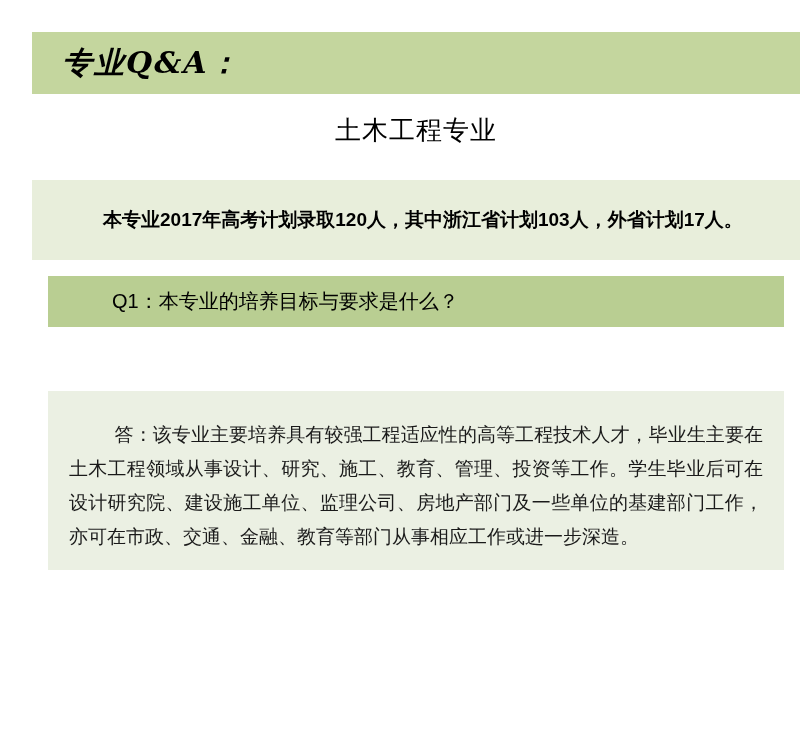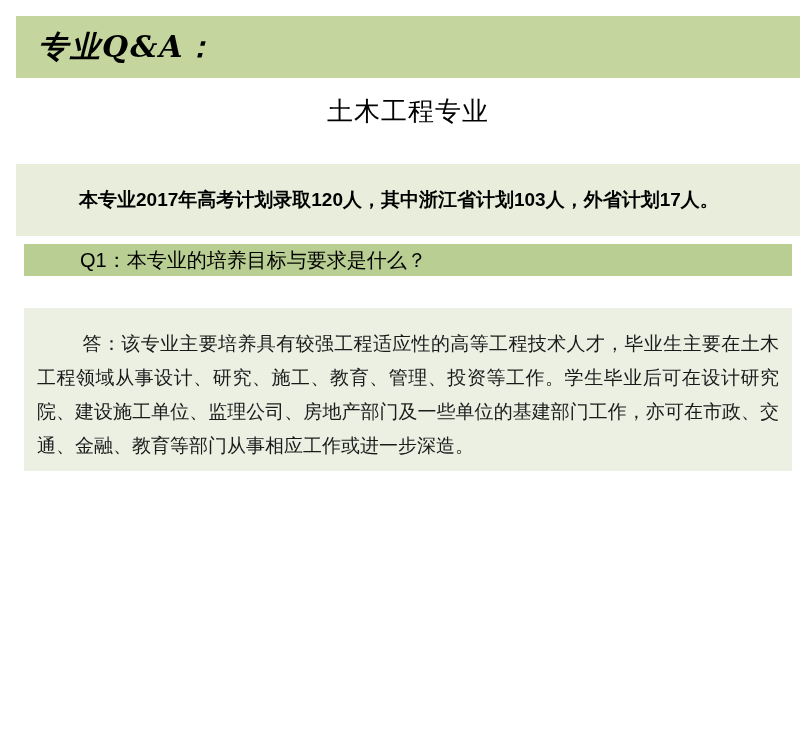--- a/index.html
+++ b/index.html
@@ -2,21 +2,21 @@
 <html lang="zh" style="--banner-bg: #c4d69e; --qband-bg: #b9ce92; --intro-bg: #e8eedb; --answer-bg: #ebf0e3; --text: #111111;"><head>
 <meta charset="utf-8">
 <style>
   :root {
     --banner-bg: #c4d69e;
     --qband-bg: #b9ce92;
     --intro-bg: #e8eedb;
     --answer-bg: #ebf0e3;
     --text: #111111;
   }
-  * { margin: 0; padding: 8px; box-sizing: border-box; }
+  * { margin: 0; padding: 16px; box-sizing: border-box; }
   html, body {
     width: 800px;
     font-family: "Liberation Sans", "DejaVu Sans", sans-serif;
     color: var(--text);
     background: #ffffff;
   }
   body { height: 753px; overflow: hidden; }
 
   .banner {
     height: 62px;
@@ -31,45 +31,45 @@
     font-weight: bold;
     font-size: 30px;
     color: #000;
     letter-spacing: 2px;
   }
 
   .title-area {
     height: 86px;
     background: #ffffff;
     display: flex;
-    align-items: flex-start;
+    align-items: flex-end;
     justify-content: center;
   }
   .page-title {
     font-size: 26px;
     font-weight: 500;
     letter-spacing: 1px;
     color: #000;
   }
 
   .intro-band {
-    height: 72px;
+    height: 80px;
     background: var(--intro-bg);
     display: flex;
     align-items: center;
     padding: 0 40px 0 55px;
   }
   .intro-text {
     font-size: 19px;
     font-weight: bold;
     color: #000;
   }
 
   .q-band {
-    height: 32px;
+    height: 51px;
     background: var(--qband-bg);
     display: flex;
     align-items: center;
     padding-left: 48px;
   }
   .q-label {
     font-size: 20px;
     font-weight: 500;
     color: #000;
   }

